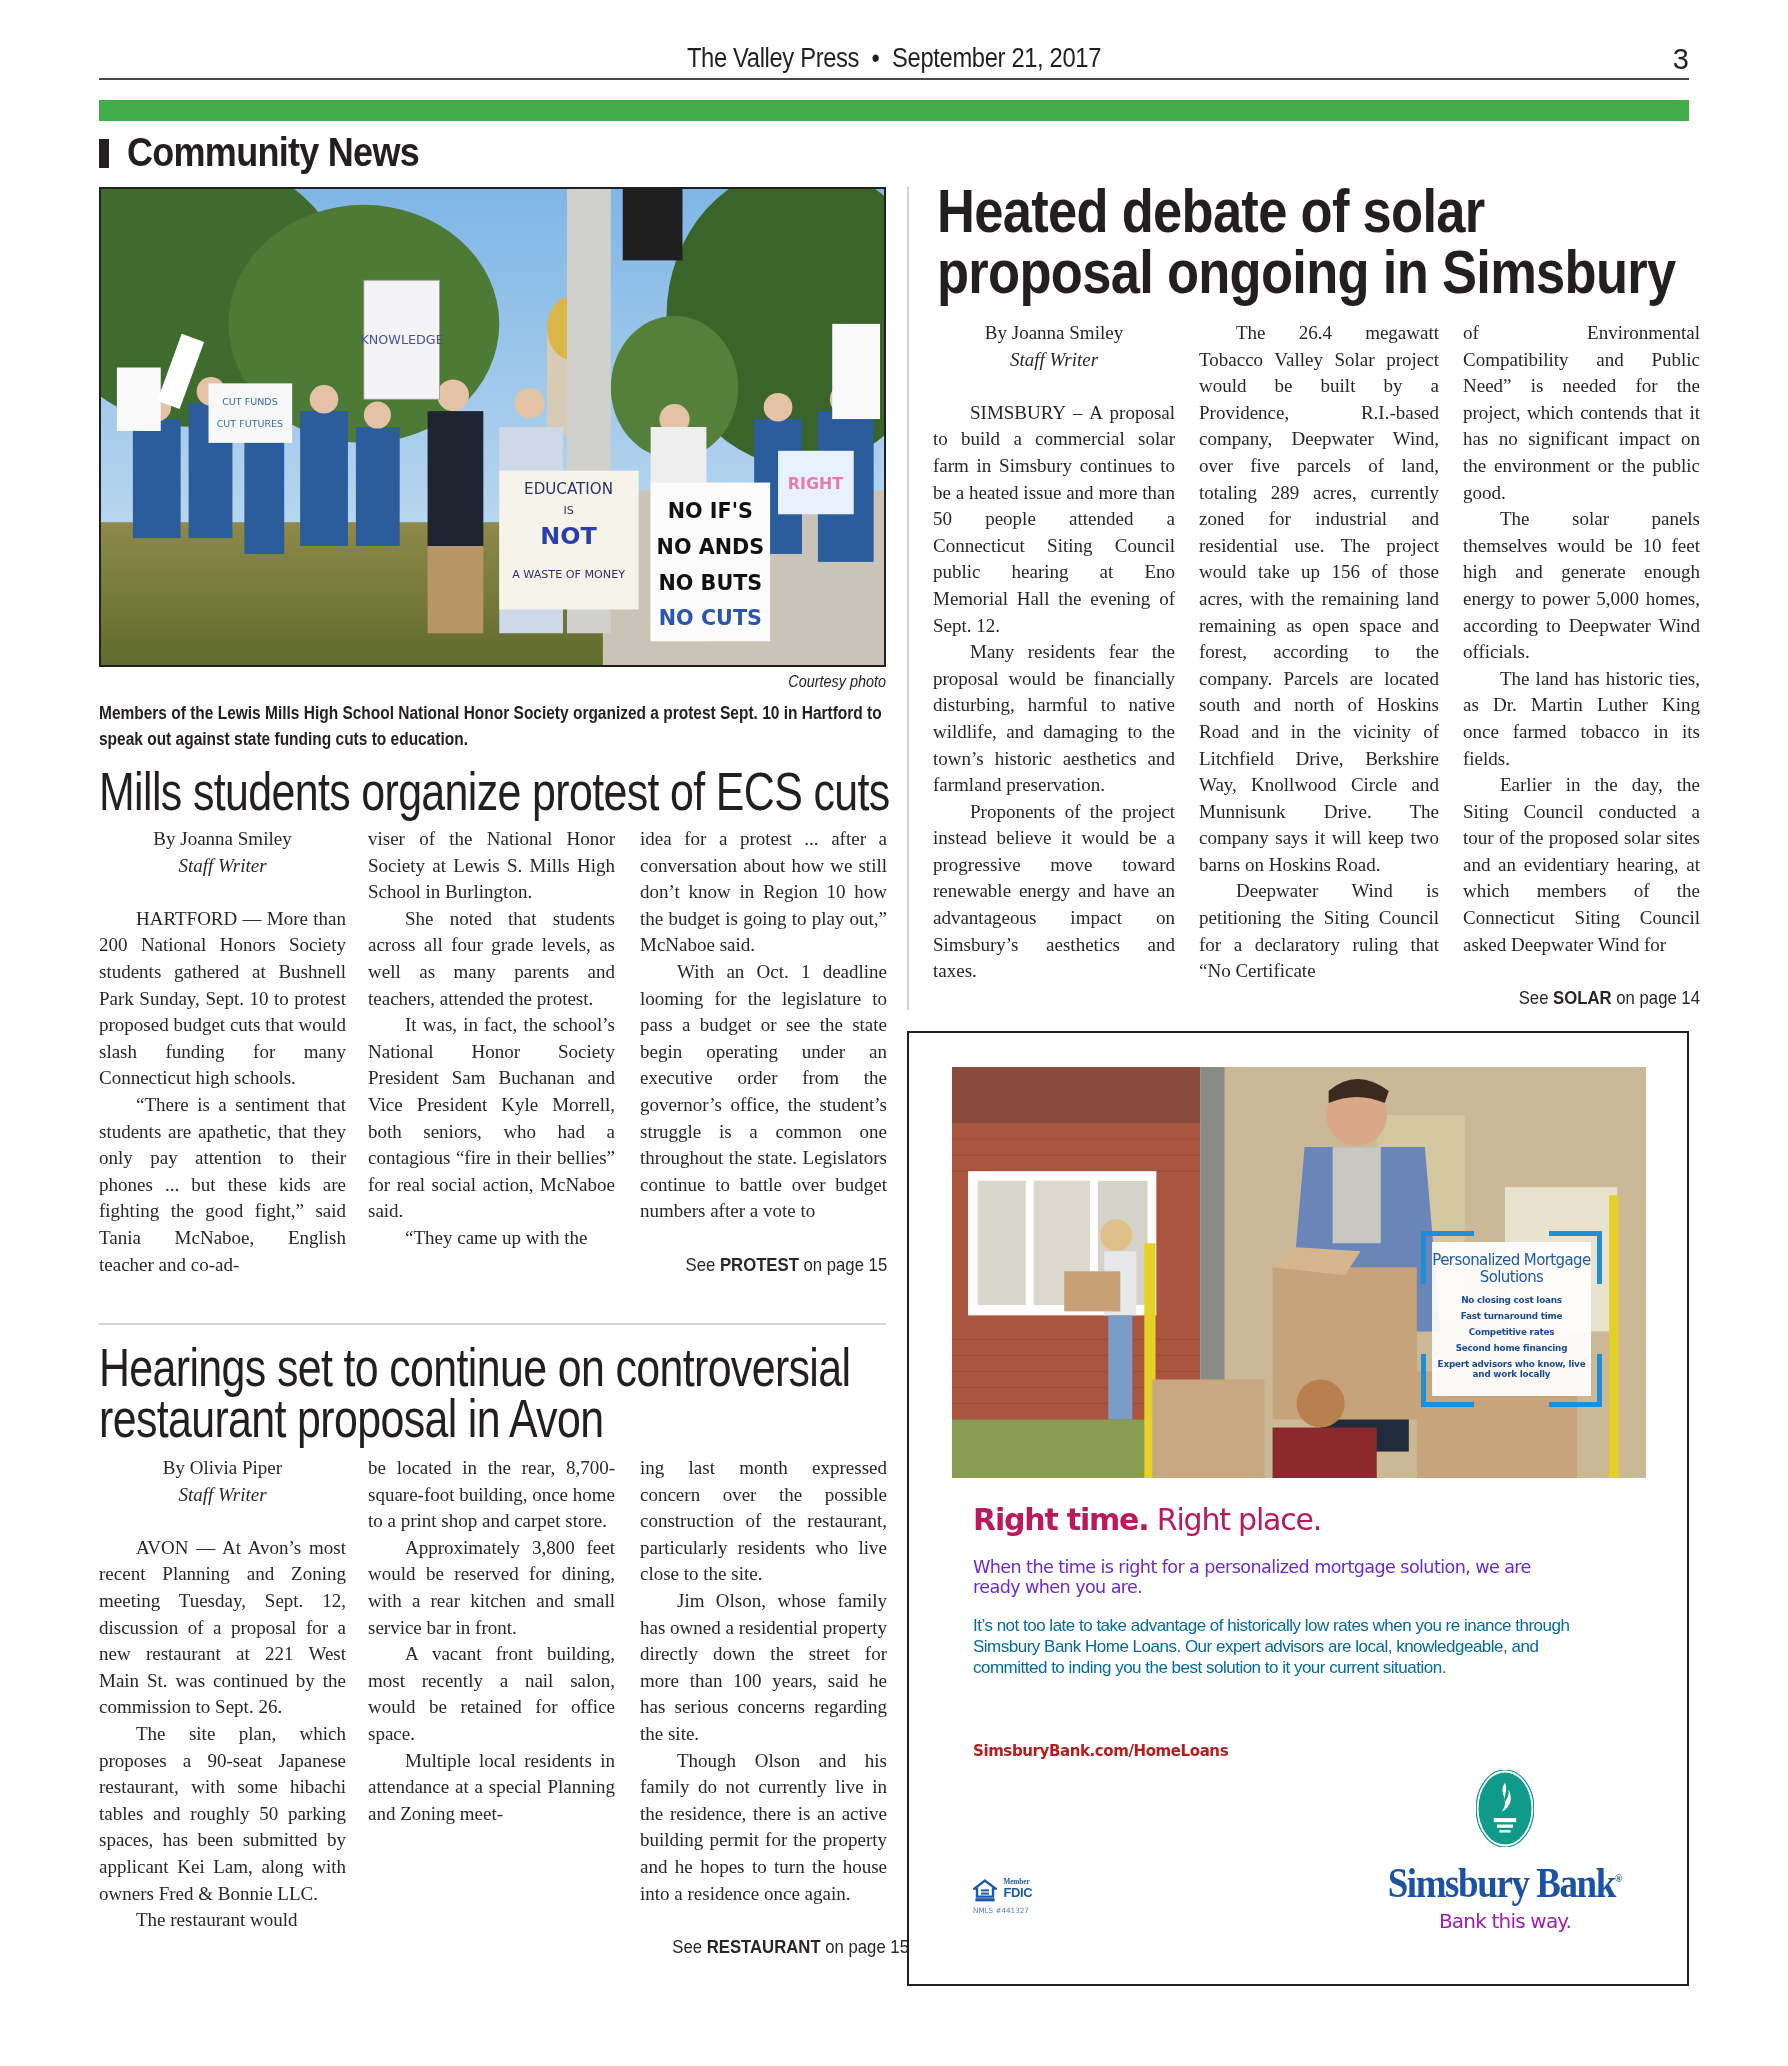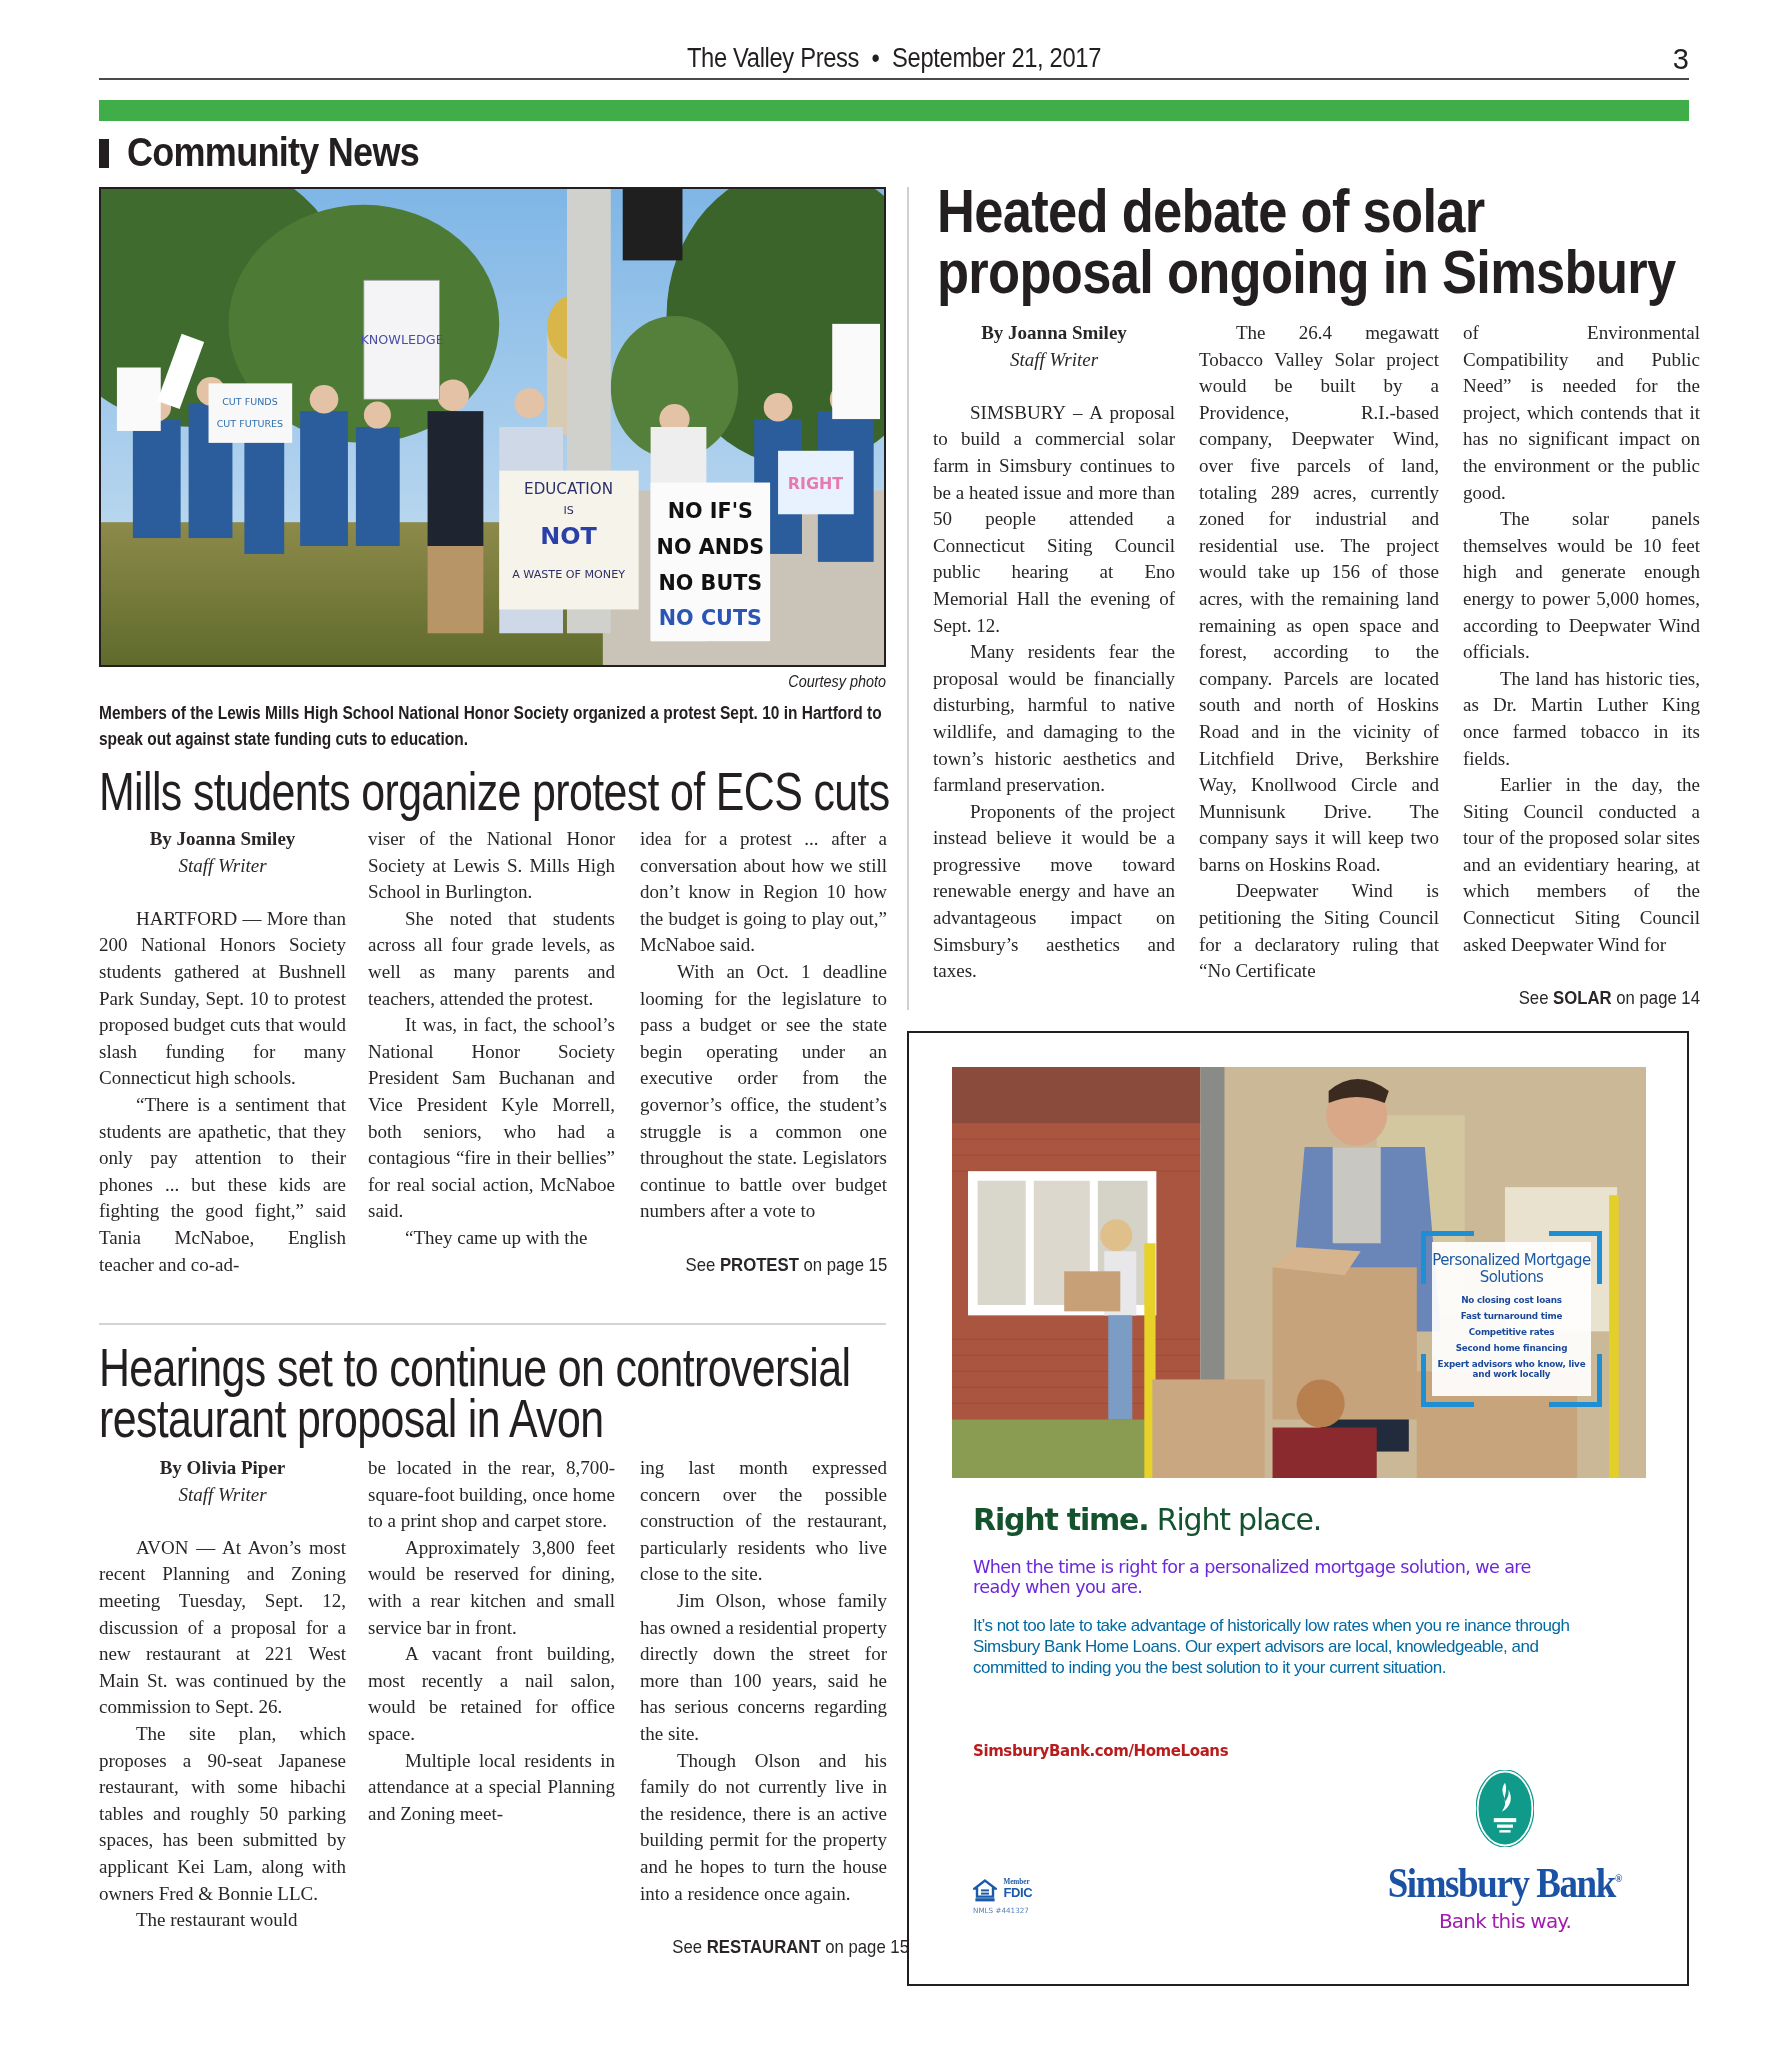--- a/index.html
+++ b/index.html
@@ -26,21 +26,21 @@
   #credit { left: 99px; top: 673px; width: 787px; text-align: right; font-size: 16px; font-style: italic; color: #231f20; transform: scaleX(0.9); transform-origin: right; }
   #caption { left: 99px; top: 700px; width: 787px; font-size: 18px; font-weight: bold; line-height: 26px; color: #231f20; }
   #caption span { display: inline-block; transform: scaleX(0.86); transform-origin: left; width: 921px; }
 
   .hed { font-weight: normal; letter-spacing: -0.8px; line-height: 1; white-space: nowrap; transform-origin: left top; }
   #hed-protest { left: 99px; top: 765px; font-size: 53px; transform: scaleX(0.81); }
   .col { font-size: 19px; line-height: 26.6px; text-align: justify; hyphens: none; color: #2a2627; }
   .col p { margin: 0; text-indent: 37px; }
   .col p.noindent { text-indent: 0; }
   .byline { text-align: center; text-indent: 0 !important; }
-  .byline .name { font-weight: bold; display: block; }
+  .byline .name { font-weight: normal; display: block; }
   .byline .role { font-style: italic; display: block; }
   .gap { height: 26.6px; }
   .jump { text-align: right; font-family: "Liberation Sans", "DejaVu Sans", sans-serif; font-size: 19px; white-space: nowrap; }
   .jump b { font-weight: bold; }
   .jump span.inner { display: inline-block; transform: scaleX(0.88); transform-origin: right; }
 
   #protest-body { left: 99px; top: 826px; width: 787px; }
   #protest-body .c1 { position: absolute; left: 0; width: 247px; }
   #protest-body .c2 { position: absolute; left: 269px; width: 247px; }
   #protest-body .c3 { position: absolute; left: 541px; width: 247px; }
@@ -72,21 +72,21 @@
   #ad-callout .box { position: absolute; left: 11.2px; top: 11.2px; right: 11.2px; bottom: 11.2px; background: rgba(255,255,255,0.92); text-align: center; font-family: "DejaVu Sans", sans-serif; color: #1c4a9a; }
   #ad-callout .bracket { position: absolute; width: 48px; height: 48px; border-color: #1e8fd5; border-style: solid; border-width: 0; }
   #ad-callout .tl { left: 0; top: 0; border-left-width: 5.6px; border-top-width: 5.6px; }
   #ad-callout .tr { right: 0; top: 0; border-right-width: 5.6px; border-top-width: 5.6px; }
   #ad-callout .bl { left: 0; bottom: 0; border-left-width: 5.6px; border-bottom-width: 5.6px; }
   #ad-callout .br { right: 0; bottom: 0; border-right-width: 5.6px; border-bottom-width: 5.6px; }
   #ad-callout .ttl { font-size: 15px; line-height: 17.6px; margin-top: 9.6px; color: #1c5aa6; letter-spacing: -0.6px; }
   #ad-callout .feat { font-size: 8.8px; font-weight: bold; line-height: 16px; letter-spacing: -0.2px; }
   #ad-callout .feat.last { line-height: 10.4px; margin-top: 3.2px; }
 
-  #ad-tagline { position: absolute; left: 64px; top: 469px; font-family: "DejaVu Sans", sans-serif; font-size: 30px; color: #14532d; letter-spacing: -1.2px; white-space: nowrap; }
+  #ad-tagline { position: absolute; left: 64px; top: 469px; font-family: "DejaVu Sans", sans-serif; font-size: 30px; color: #be185d; letter-spacing: -1.2px; white-space: nowrap; }
   #ad-tagline b { font-weight: bold; }
   #ad-sub { position: absolute; left: 64px; top: 524px; width: 561px; font-family: "DejaVu Sans", sans-serif; font-size: 17.6px; line-height: 20px; color: #6d28d9; letter-spacing: -0.6px; }
   #ad-body { position: absolute; left: 64px; top: 582px; width: 609px; font-family: Liberation Sans, sans-serif; font-size: 17px; line-height: 21px; color: #0369a1; letter-spacing: -0.5px; }
   #ad-url { position: absolute; left: 64px; top: 709px; font-family: "DejaVu Sans", sans-serif; font-size: 15px; font-weight: bold; color: #b91c1c; letter-spacing: -0.4px; }
   #ad-fdic { position: absolute; left: 64px; top: 846px; width: 96px; }
   #ad-fdic .row { display: flex; align-items: flex-start; gap: 6.4px; color: #1b5aa8; }
   #ad-fdic .fdic-text { font-family: "Liberation Serif", serif; line-height: 1; }
   #ad-fdic .member { font-size: 7.2px; font-weight: bold; display:block; }
   #ad-fdic .fdic { font-size: 13px; font-weight: bold; font-family: "Liberation Sans", sans-serif; display:block; letter-spacing:-0.4px; }
   #ad-fdic .nmls { font-family: "DejaVu Sans", sans-serif; font-size: 7.2px; color: #5a7fb8; margin-top: 3.2px; }

